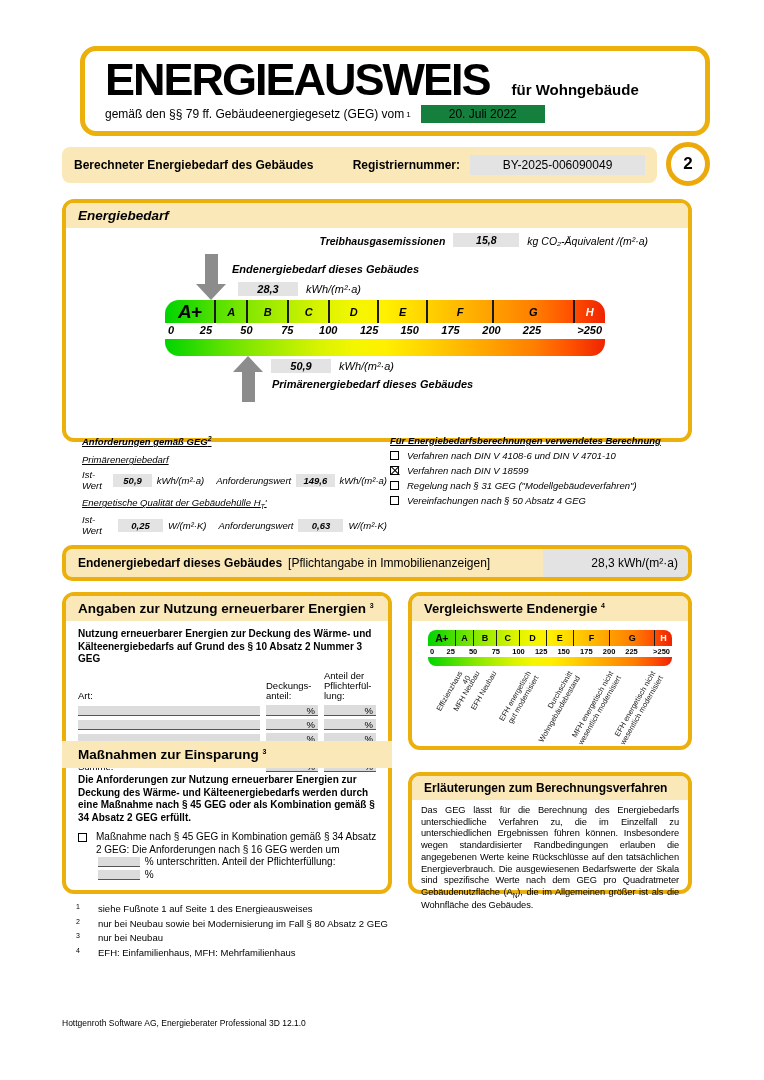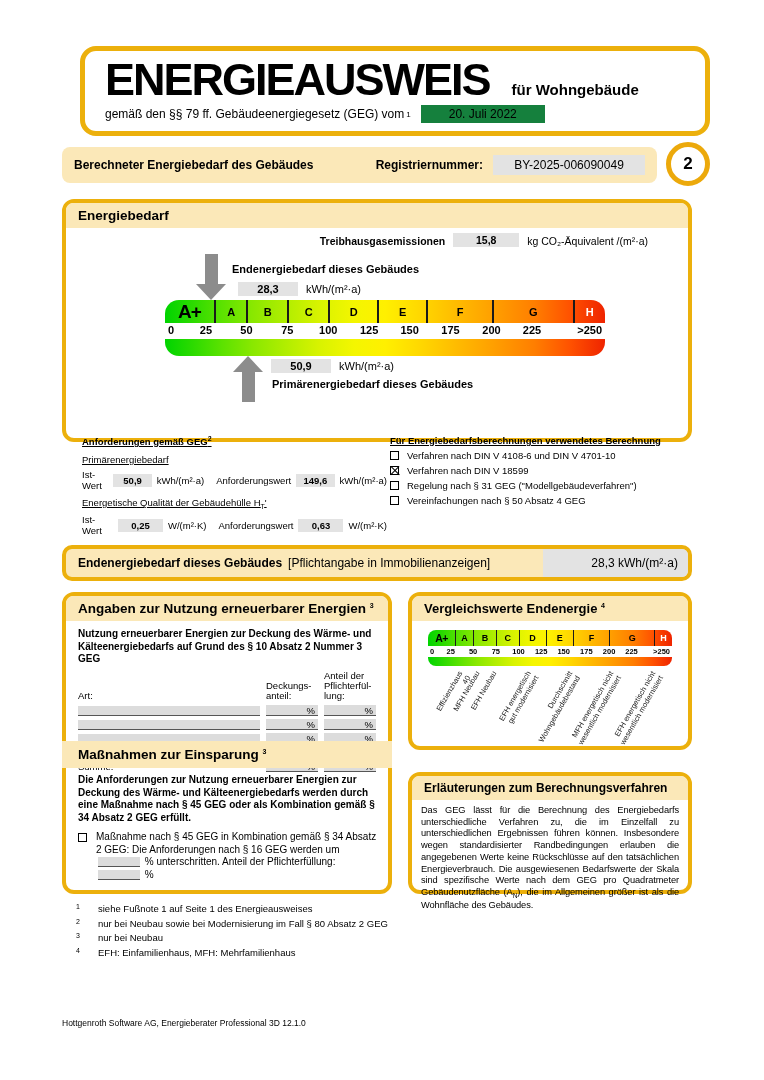--- a/index.html
+++ b/index.html
@@ -17,31 +17,31 @@
   .law-sup { font-size:8px; vertical-align:super; margin-left:2px; }
   .date-box { display:inline-block; width:124px; margin-left:10px; background:#15803d;
     text-align:center; font-size:12px; padding:2px 0; }
 
   
   .reg-band { position:absolute; left:62px; top:147px; width:595px; height:36px;
     background:#FBE8B8; border-radius:8px; display:flex; align-items:center; padding:0 12px; }
   .reg-band .band-label { font-size:12px; font-weight:bold; }
   .reg-right { margin-left:auto; display:flex; align-items:center; }
   .reg-right .reg-label { font-size:12px; font-weight:bold; margin-right:10px; }
-  .reg-value-box { width:152px; background:#E3E3E3; text-align:center; font-size:12px; padding:3px 0; }
+  .reg-value-box { width:175px; background:#E3E3E3; text-align:center; font-size:12px; padding:3px 0; }
   .page-circle { position:absolute; left:666px; top:142px; width:44px; height:44px;
     border:5px solid #ECA90B; border-radius:50%; background:#fff; display:flex;
     align-items:center; justify-content:center; font-size:17px; font-weight:bold; }
 
   
   .panel { position:absolute; border:4px solid #ECB00C; border-radius:12px; background:#fff; }
   .panel-strip { background:#FBE8B8; font-weight:bold; padding:5px 12px; border-radius:7px 7px 0 0; }
 
   
-  .eb-panel { left:62px; top:199px; width:630px; height:243px; }
+  .eb-panel { left:62px; top:199px; width:630px; height:243px;font-style:italic; }
   .eb-strip { font-size:13.5px; }
   .ghg-row { position:absolute; top:30px; right:40px; display:flex; align-items:flex-end; font-size:10.5px; }
   .ghg-row .ghg-label { font-weight:bold; }
   .vbox { background:#E3E3E3; text-align:center; font-weight:bold; }
   .ghg-value { width:66px; margin:0 8px; padding:1px 0; font-size:10.5px; }
 
   .arr { position:absolute; width:30px; }
   .arr .shaft { width:13px; height:30px; background:#8C8C8C; margin:0 auto; }
   .arr .head-down { width:0; height:0; border-left:15px solid transparent; border-right:15px solid transparent; border-top:16px solid #8C8C8C; }
   .arr .head-up { width:0; height:0; border-left:15px solid transparent; border-right:15px solid transparent; border-bottom:16px solid #8C8C8C; }

